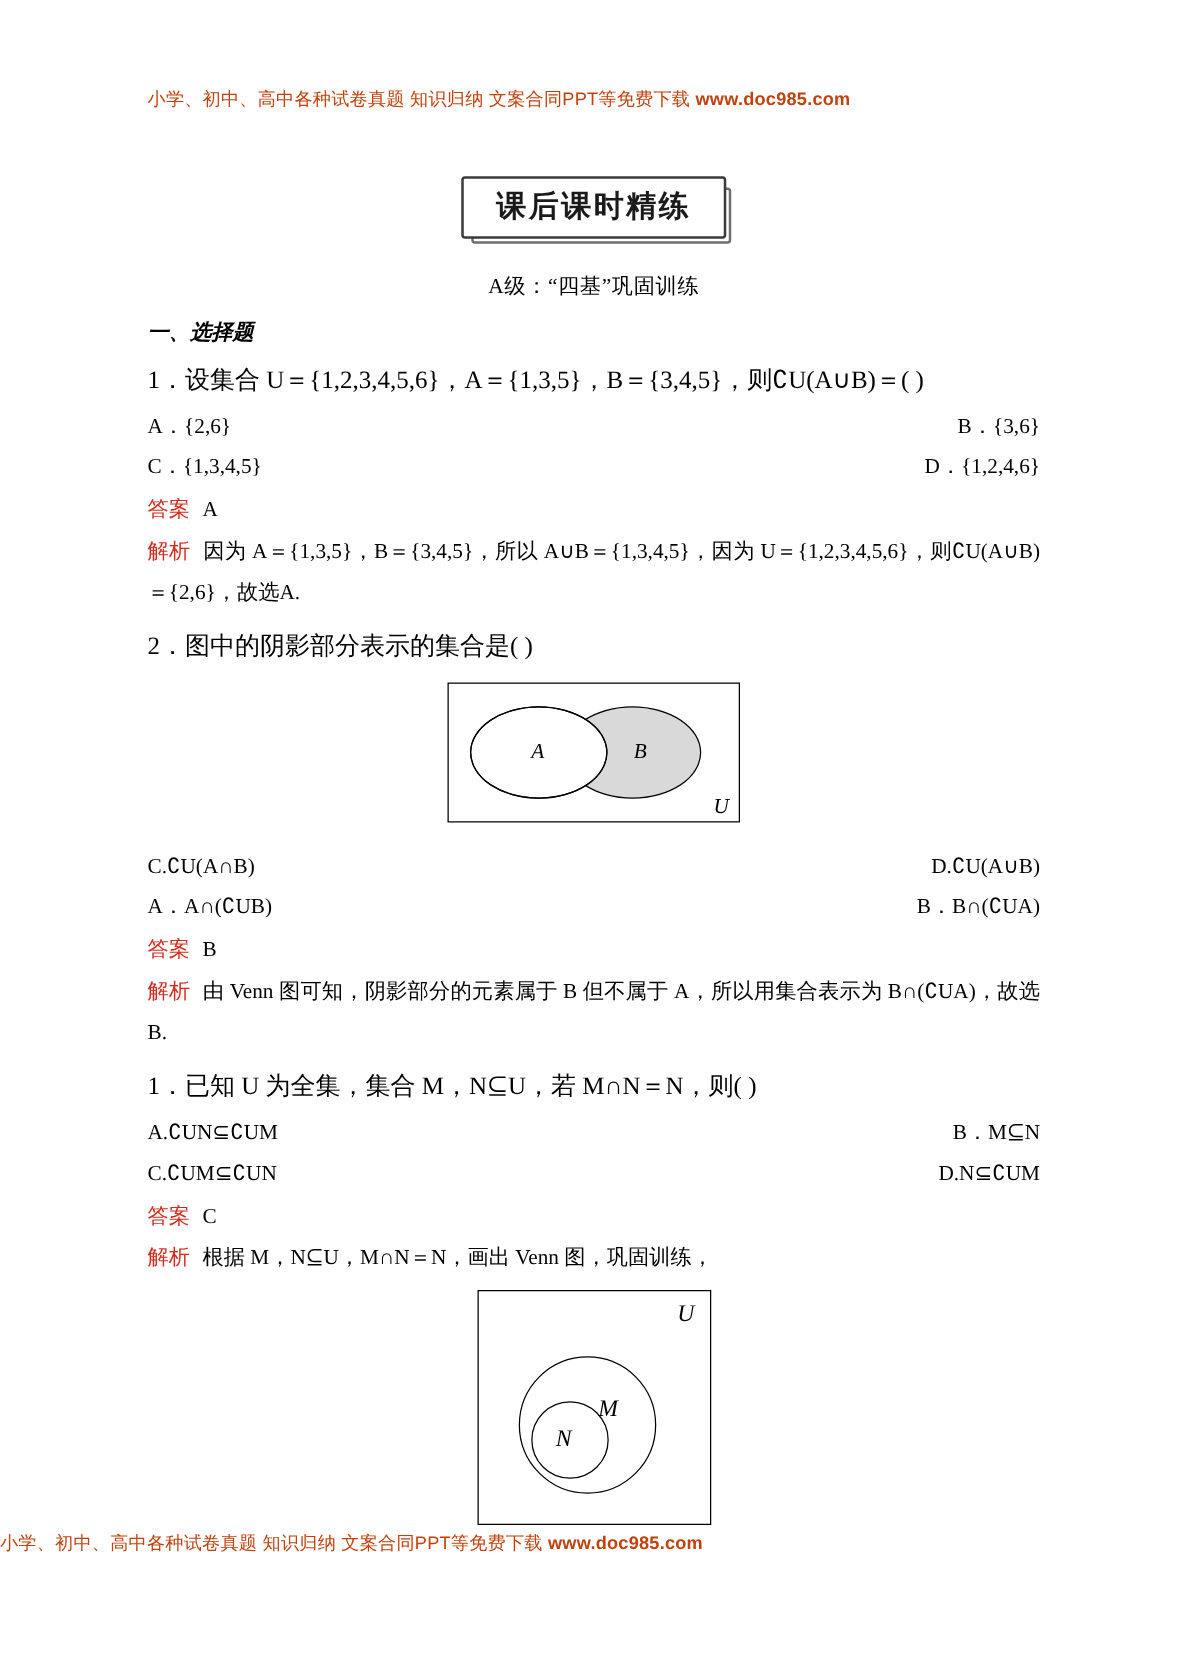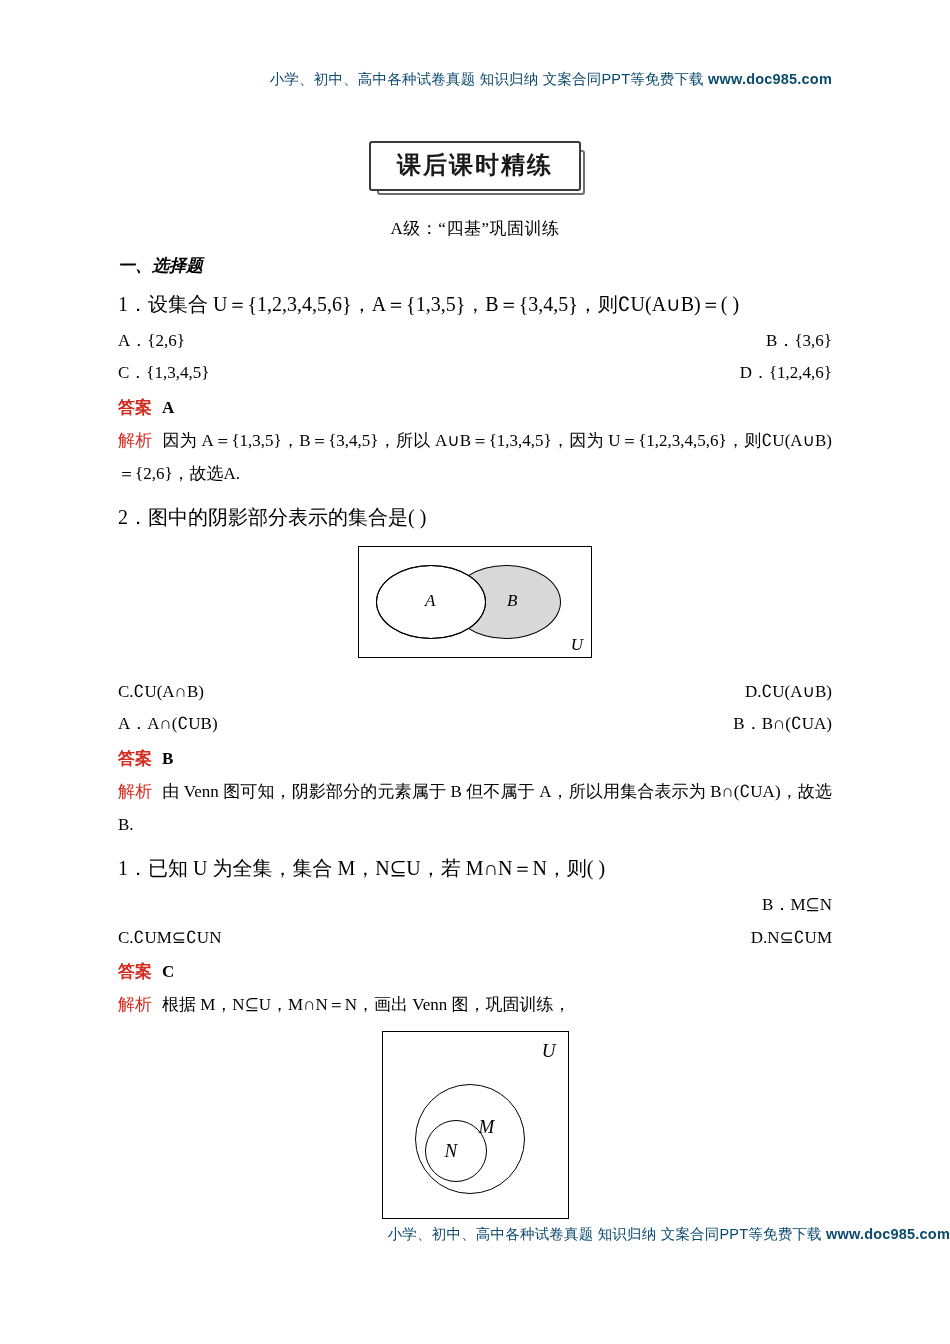--- a/index.html
+++ b/index.html
@@ -15,24 +15,24 @@
     position: relative;
   }
   .page {
     position: relative;
     width: 950px;
     height: 1344px;
     box-sizing: border-box;
     padding: 0 118px;
   }
   .watermark {
-    text-align: right;
+    text-align: left;
     font-family: "Liberation Sans", sans-serif;
     font-size: 14.5px;
-    color: #0c4a6e;
+    color: #c2410c;
     letter-spacing: 0.2px;
   }
   .watermark-top {
     padding-top: 70px;
   }
   .watermark .url {
     font-weight: bold;
   }
   .title-wrap {
     text-align: center;
@@ -92,21 +92,20 @@
     width: 300px;
   }
   .opt-b {
     flex: 1;
     text-align: right;
   }
   .ans-line {
     font-size: 17px;
     line-height: 1.9;
     margin-top: 2px;
-    font-weight: bold;
   }
   .lbl {
     color: #d42b1f;
     margin-right: 10px;
   }
   .sol {
     font-size: 17px;
     line-height: 1.95;
     text-align: justify;
   }
@@ -291,20 +290,21 @@
   </div>
   <div class="ans-line">
     <span class="lbl">答案</span><span>B</span>
   </div>
   <div class="sol">
     <span class="lbl">解析</span><span>由 Venn 图可知，阴影部分的元素属于 B 但不属于 A，所以用集合表示为 B∩(∁UA)，故选B.</span>
   </div>
 
   <div class="q" style="margin-top:8px">1．已知 U 为全集，集合 M，N⊆U，若 M∩N＝N，则(       )</div>
   <div class="opts">
+    <div class="opt-a">A.∁UN⊆∁UM</div>
     <div class="opt-b">B．M⊆N</div>
   </div>
   <div class="opts">
     <div class="opt-a">C.∁UM⊆∁UN</div>
     <div class="opt-b">D.N⊆∁UM</div>
   </div>
   <div class="ans-line">
     <span class="lbl">答案</span><span>C</span>
   </div>
   <div class="sol">

